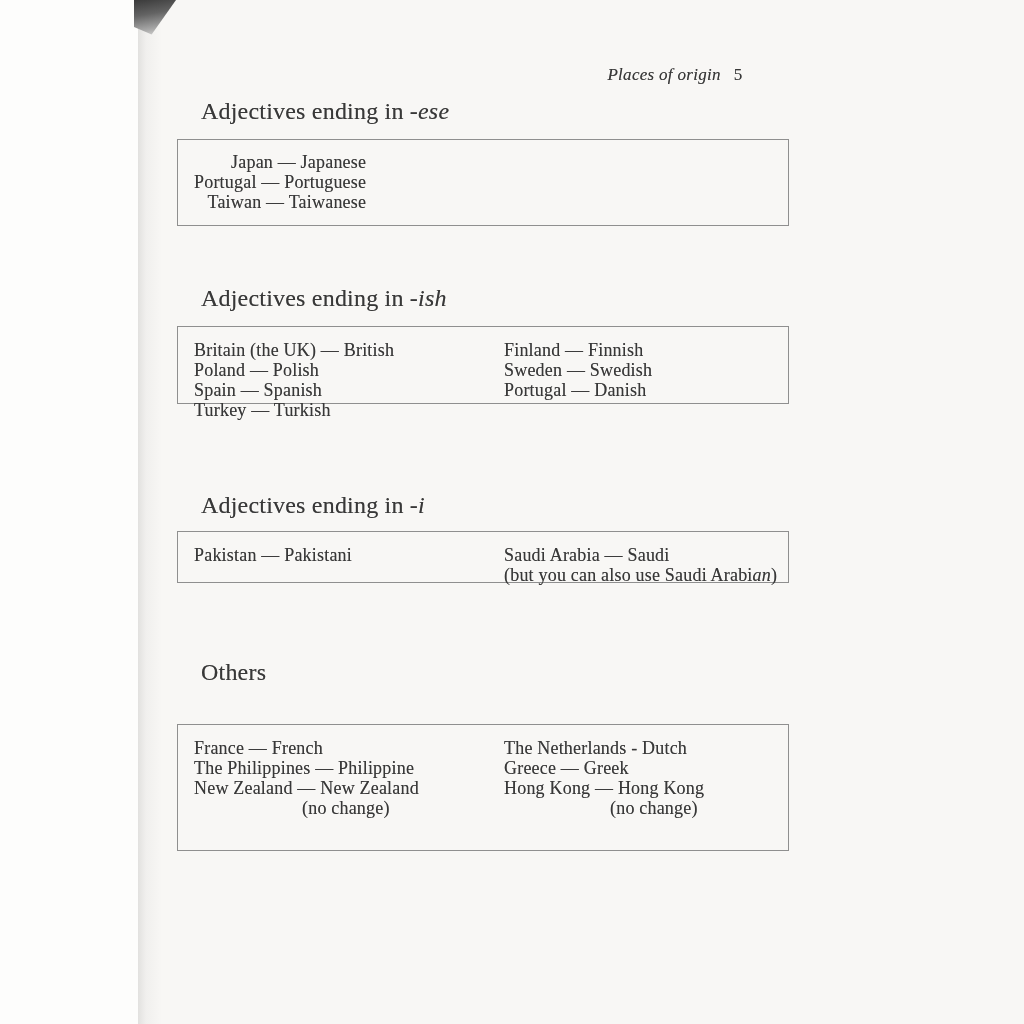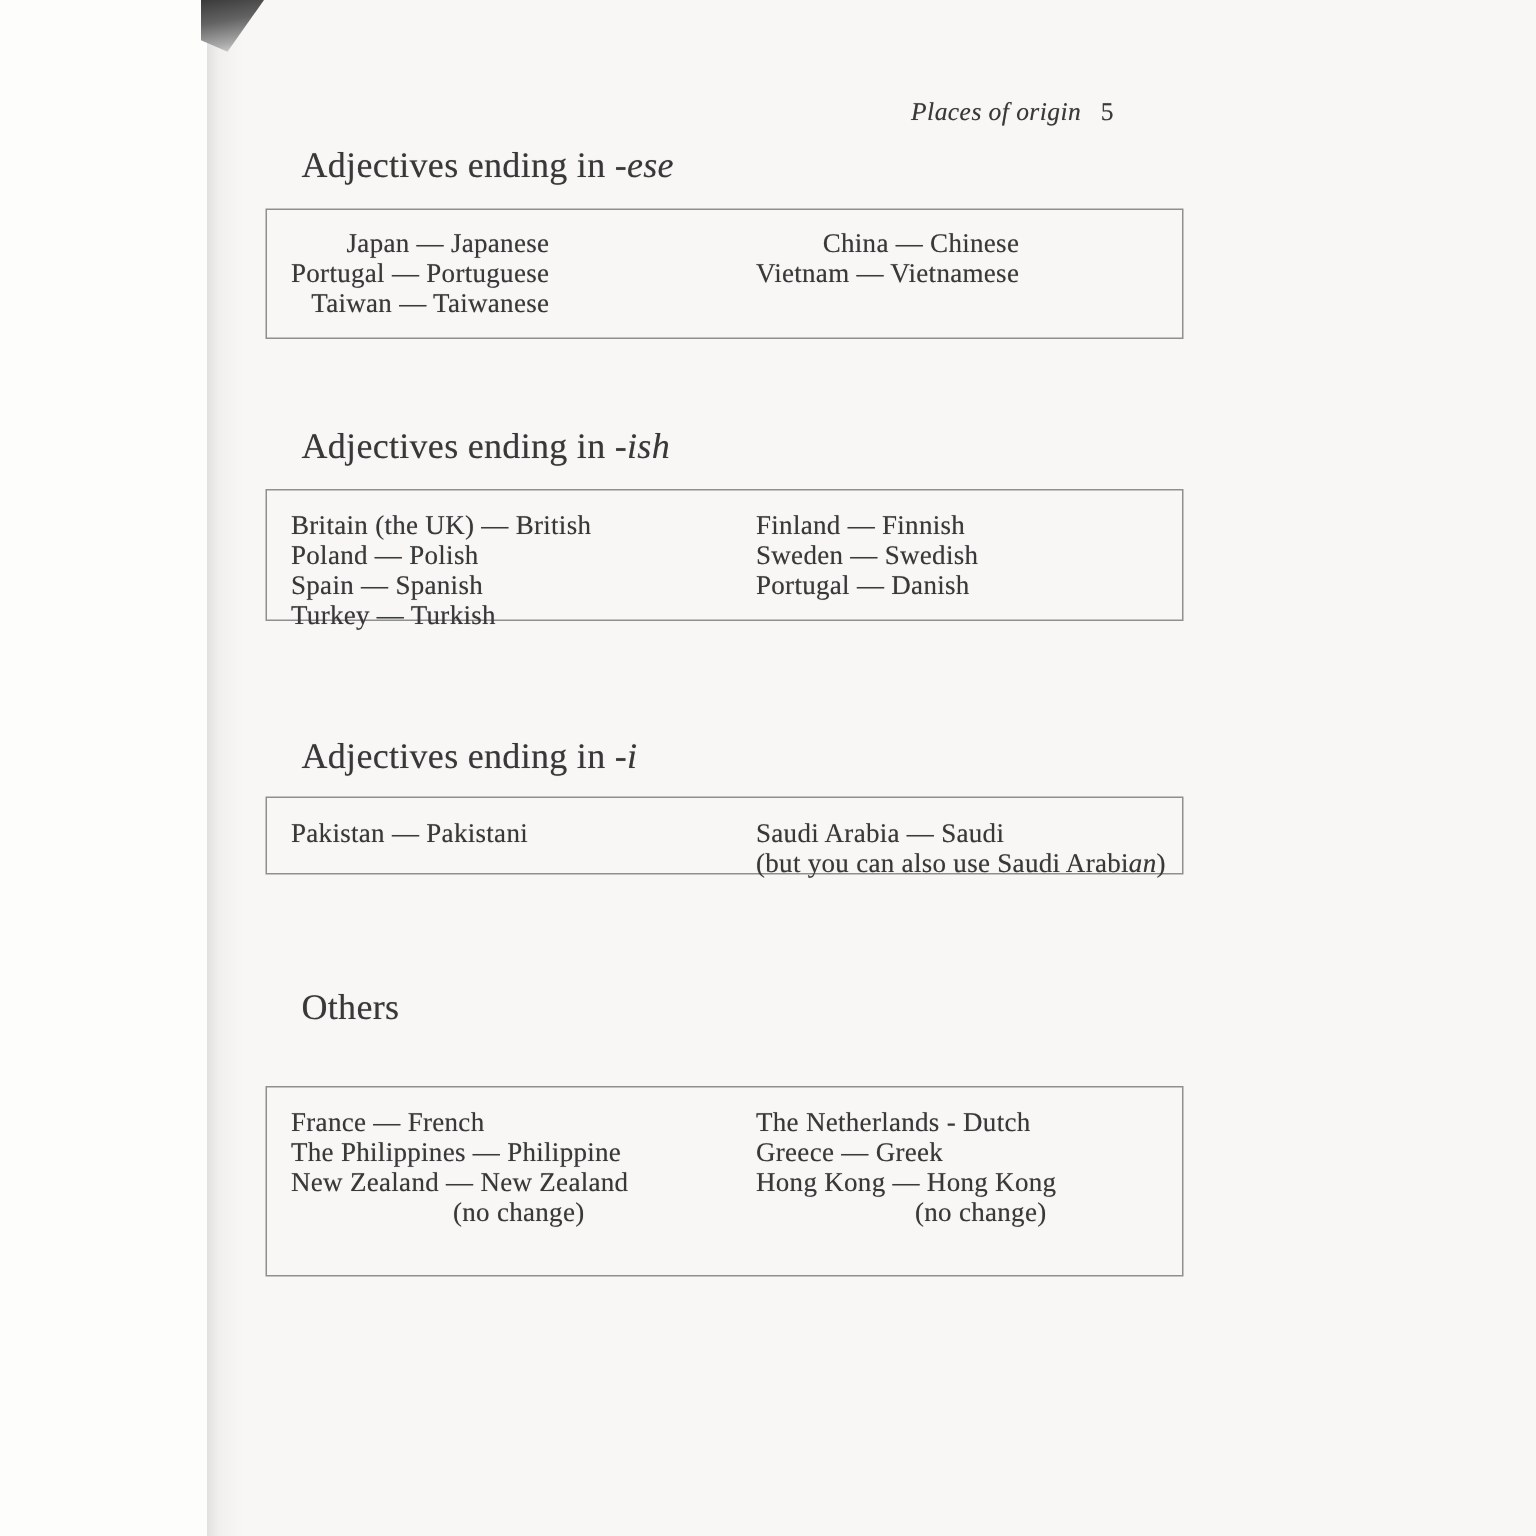--- a/index.html
+++ b/index.html
@@ -45,21 +45,21 @@
   #sec1 .heading { top:101px; }
   #sec2 .heading { top:288px; }
   #sec3 .heading { top:495px; }
   #sec4 .heading { top:662px; }
 
   .box {
     position:absolute; left:177px; width:612px;
     border:1px solid #8f8f8f;
   }
   #sec1 .box { top:139px; height:87px;text-align:right; }
-  #sec2 .box { top:326px; height:88px;padding-left:12px; }
+  #sec2 .box { top:326px; height:78px;padding-left:12px; }
   #sec3 .box { top:531px; height:52px; }
   #sec4 .box { top:724px; height:127px; }
 
   .col {
     position:absolute; top:12px;
     font-size:18px; line-height:20px; letter-spacing:0.2px;
     white-space:nowrap;
   }
   .col.left  { left:16px; }
   .col.right { left:326px; }
@@ -85,25 +85,20 @@
   <section id="sec1">
     <div class="heading">
       <span>Adjectives ending in </span><span class="suffix">-ese</span>
     </div>
     <div class="box">
       <div class="col left">
 
       <div class="row">Japan — Japanese</div>
           <div class="row">Portugal — Portuguese</div>
           <div class="row">Taiwan — Taiwanese</div>
-        </div>
-      <div class="col right">
-
-      <div class="row">China — Chinese</div>
-          <div class="row">Vietnam — Vietnamese</div>
         </div>
     </div>
   </section>
 
   <section id="sec2">
     <div class="heading">
       <span>Adjectives ending in </span><span class="suffix">-ish</span>
     </div>
     <div class="box">
       <div class="col left">

